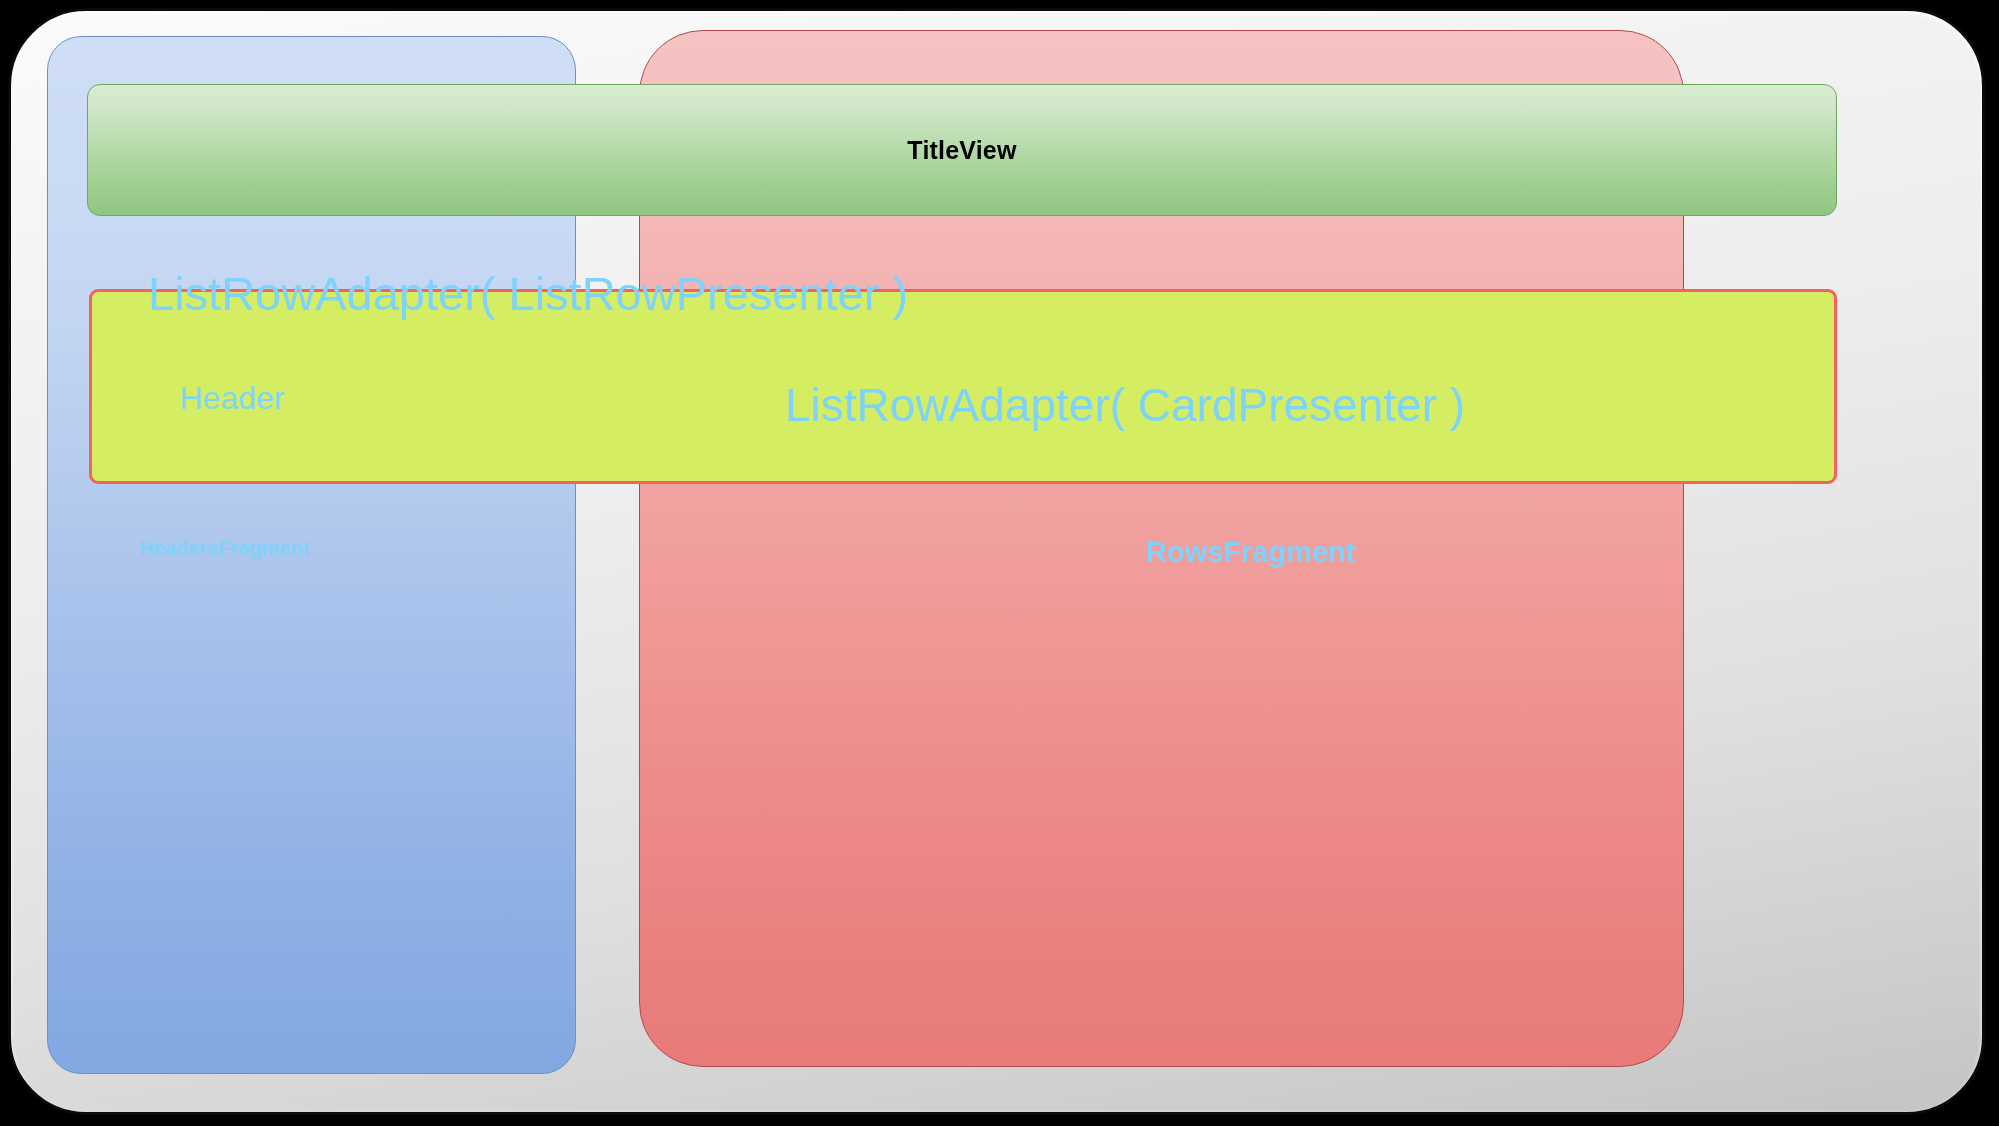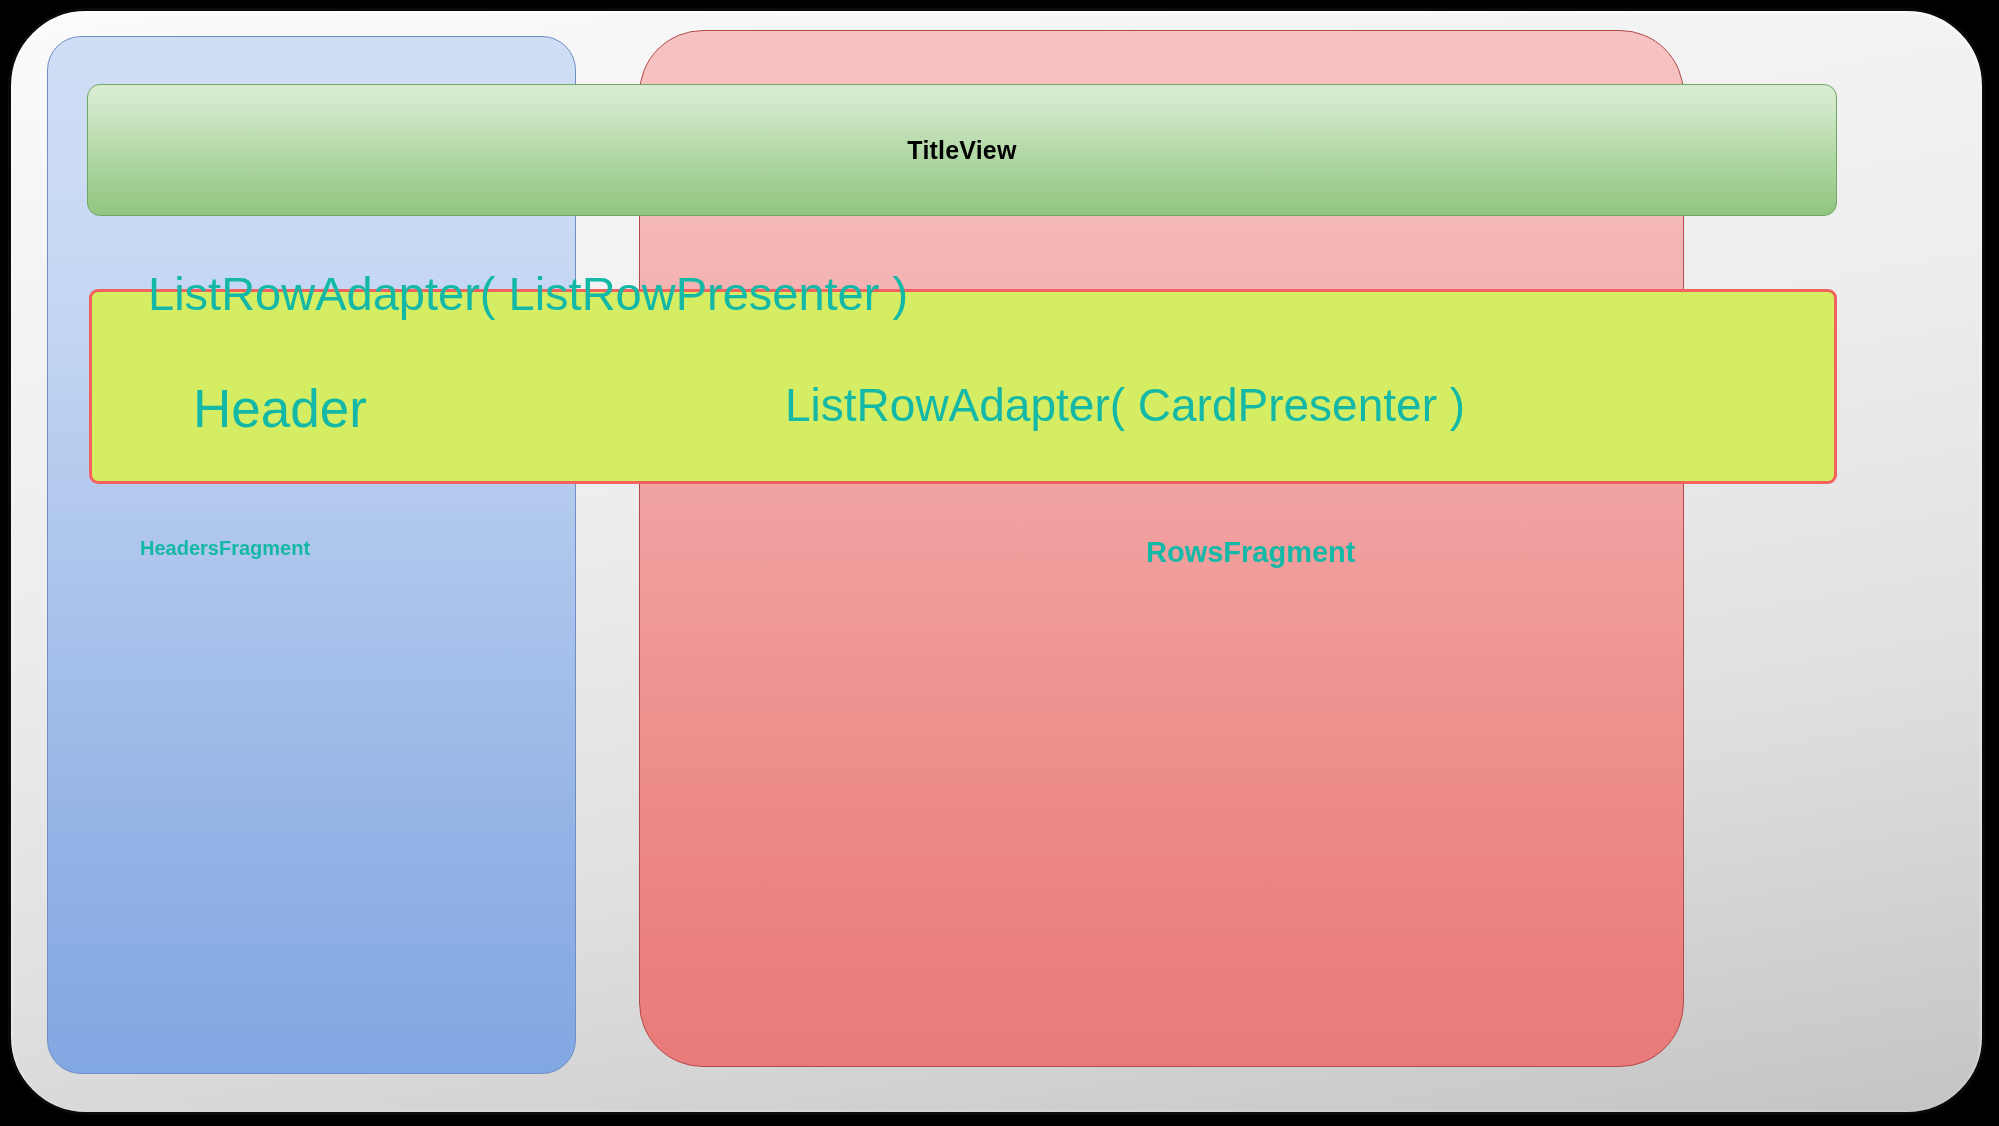--- a/index.html
+++ b/index.html
@@ -114,34 +114,34 @@
     height: 195px;
     border-radius: 9px;
     background: #d4ed63;
     border: 3px solid #f4625f;
     box-sizing: border-box;
   }
 
   
   .lbl {
     position: absolute;
-    color: #14b8a6;
+    color: #7dd3fc;
     white-space: nowrap;
     line-height: 1;
   }
 
   .lbl-list-row-presenter {
     left: 148px;
     top: 270px;
     font-size: 47px;
   }
   .lbl-header {
-    left: 193px;
+    left: 180px;
     top: 382px;
-    font-size: 53px;
+    font-size: 32px;
   }
   .lbl-card-presenter {
     left: 785px;
     top: 382px;
     font-size: 46px;
   }
 
   .lbl-headers-fragment {
     left: 140px;
     top: 538px;

